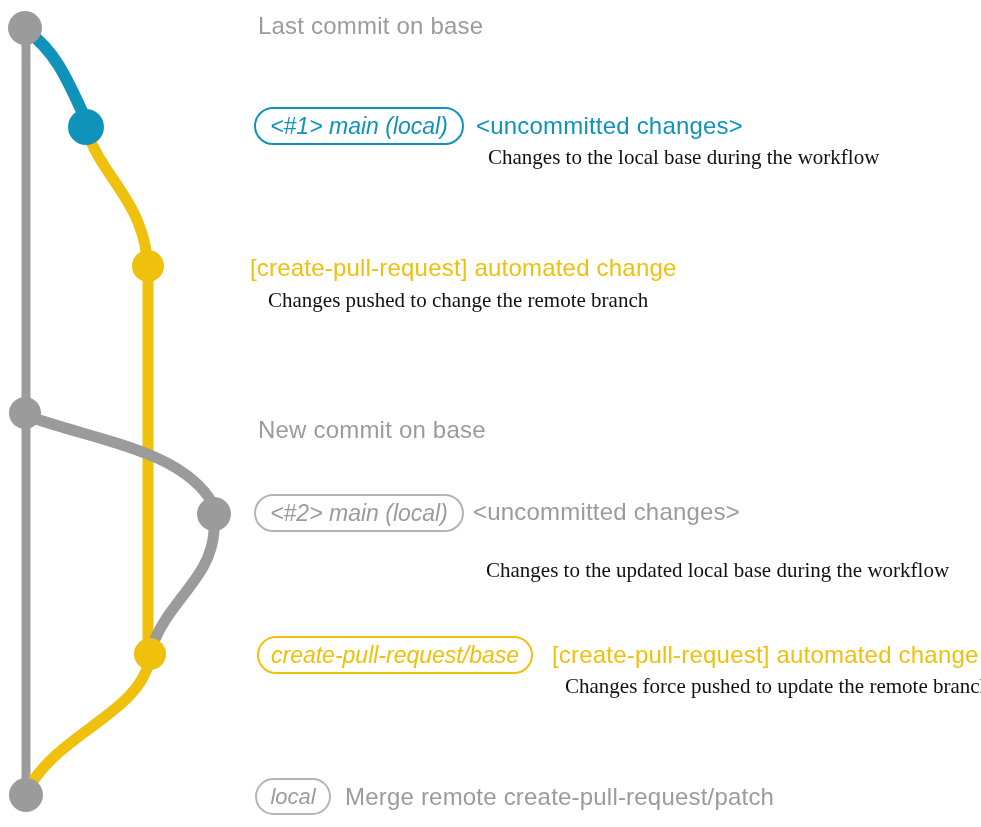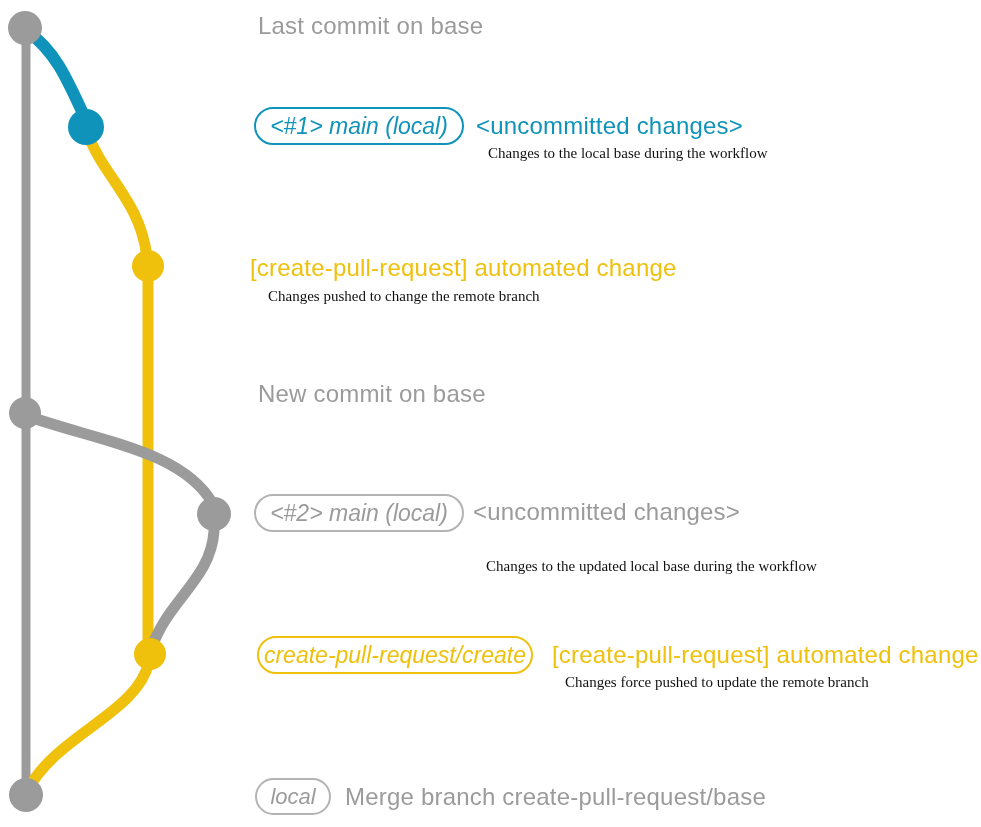--- a/index.html
+++ b/index.html
@@ -30,21 +30,21 @@
     letter-spacing: 0.2px;
   }
   .c-gray   { color: var(--gray); }
   .c-teal   { color: var(--teal); }
   .c-yellow { color: var(--yellow); }
 
   .note {
     position: absolute;
     white-space: nowrap;
     font-family: "Liberation Serif", serif;
-    font-size: 15px;
+    font-size: 21px;
     color: var(--ink);
   }
 
   .badge {
     position: absolute;
     box-sizing: border-box;
     display: flex;
     align-items: center;
     justify-content: center;
     border: 2px solid;
@@ -88,26 +88,26 @@
 
   <div class="lbl c-gray" style="left:258px; top:12px;">Last commit on base</div>
 
   <div class="badge teal" style="left:254px; top:107px; width:210px; height:38px;">&lt;#1&gt; main (local)</div>
   <div class="lbl c-teal" style="left:476px; top:112px;">&lt;uncommitted changes&gt;</div>
   <div class="note" style="left:488px; top:145px;">Changes to the local base during the workflow</div>
 
   <div class="lbl c-yellow" style="left:250px; top:254px;">[create-pull-request] automated change</div>
   <div class="note" style="left:268px; top:288px;">Changes pushed to change the remote branch</div>
 
-  <div class="lbl c-gray" style="left:258px; top:380px;text-align:center;">New commit on base</div>
+  <div class="lbl c-gray" style="left:258px; top:416px;text-align:center;">New commit on base</div>
 
   <div class="badge gray" style="left:254px; top:494px; width:210px; height:38px;">&lt;#2&gt; main (local)</div>
   <div class="lbl c-gray" style="left:473px; top:498px;">&lt;uncommitted changes&gt;</div>
   <div class="note" style="left:486px; top:558px;">Changes to the updated local base during the workflow</div>
 
-  <div class="badge yellow" style="left:257px; top:636px; width:276px; height:38px;">create-pull-request/create</div>
+  <div class="badge yellow" style="left:257px; top:636px; width:276px; height:38px;">create-pull-request/base</div>
   <div class="lbl c-yellow" style="left:552px; top:641px;">[create-pull-request] automated change</div>
   <div class="note" style="left:565px; top:674px;">Changes force pushed to update the remote branch</div>
 
   <div class="badge gray" style="left:255px; top:778px; width:76px; height:37px; font-size:22px;">local</div>
-  <div class="lbl c-gray" style="left:345px; top:783px;">Merge branch create-pull-request/base</div>
+  <div class="lbl c-gray" style="left:345px; top:783px;">Merge remote create-pull-request/patch</div>
 
 </div>
 
 </body></html>

